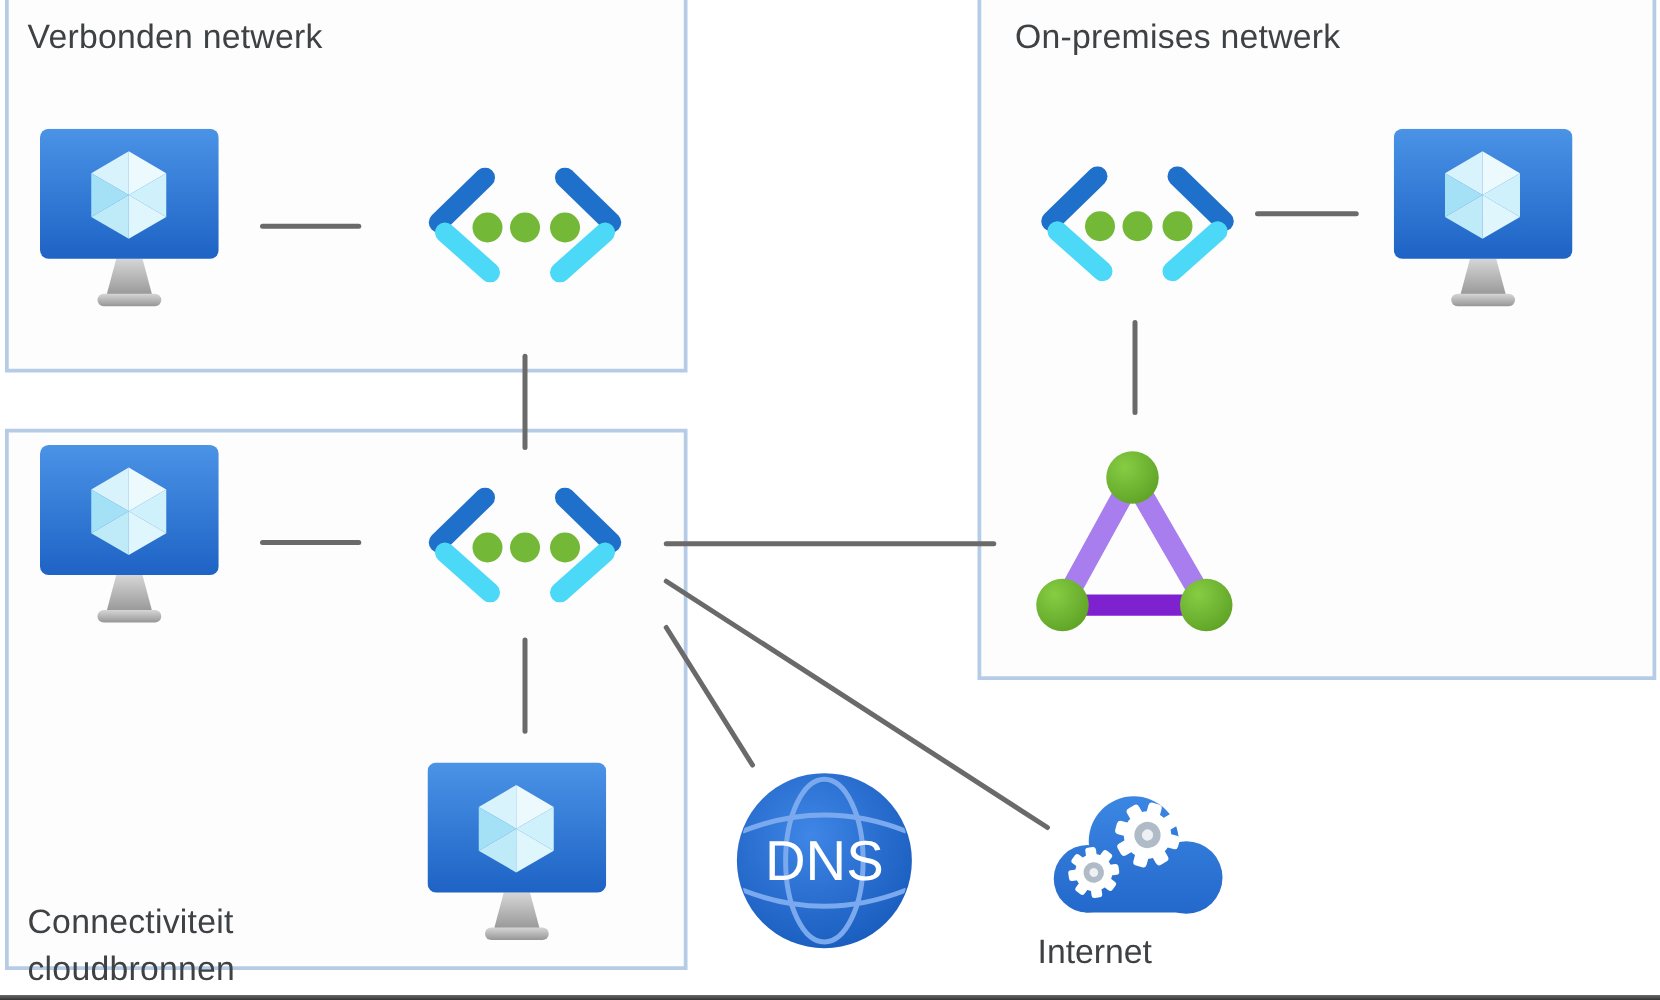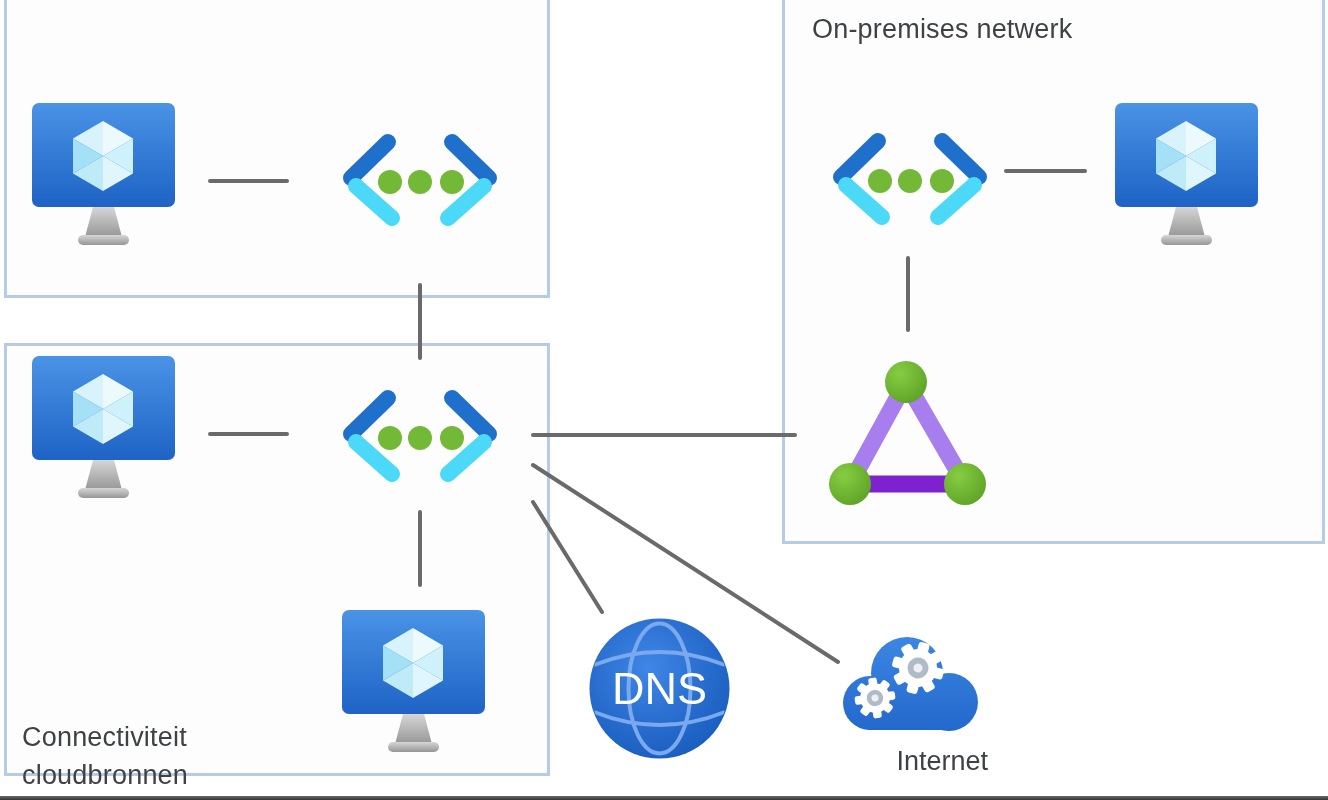--- a/index.html
+++ b/index.html
@@ -33,21 +33,21 @@
   #box-verbonden{left:4px;top:-4px;width:546px;height:302px;}
   #box-cloudbronnen{left:4px;top:343px;width:546px;height:433px;}
   #box-onpremises{left:782px;top:-4px;width:543px;height:548px;}
   #label-verbonden{left:22px;top:10px;}
   #label-onpremises{left:812px;top:10px;}
   #label-cloudbronnen{left:22px;top:718px;width:250px;}
   .icon{position:absolute;z-index:3;}
   #connectors{position:absolute;left:0;top:0;z-index:2;}
   #internet-caption{
     position:absolute;left:830px;top:746px;width:158px;
-    text-align:right;font-size:27px;z-index:4;
+    text-align:left;font-size:27px;z-index:4;
   }
   #bottom-edge{
     position:absolute;left:0;bottom:0;width:1328px;height:4px;
     background:linear-gradient(180deg,#6a6a6a,#343434);
     z-index:5;
   }
 </style>
 </head>
 <body>
 
@@ -73,20 +73,21 @@
           <stop offset="1" stop-color="#1356b8"></stop>
       </radialGradient>
     </defs>
   </svg>
 
   
   <div class="region" id="box-verbonden"></div>
   <div class="region" id="box-cloudbronnen"></div>
   <div class="region" id="box-onpremises"></div>
 
+  <div class="region-label" id="label-verbonden">Verbonden netwerk</div>
   <div class="region-label" id="label-onpremises">On-premises netwerk</div>
   <div class="region-label" id="label-cloudbronnen">Connectiviteit cloudbronnen</div>
 
   
   <svg id="connectors" width="1328" height="800">
     <g stroke="#6a6a6a" stroke-width="4" stroke-linecap="round">
       <line x1="210" y1="181" x2="287" y2="181"></line>
       <line x1="420" y1="285" x2="420" y2="358"></line>
       <line x1="210" y1="434" x2="287" y2="434"></line>
       <line x1="420" y1="512" x2="420" y2="585"></line>

